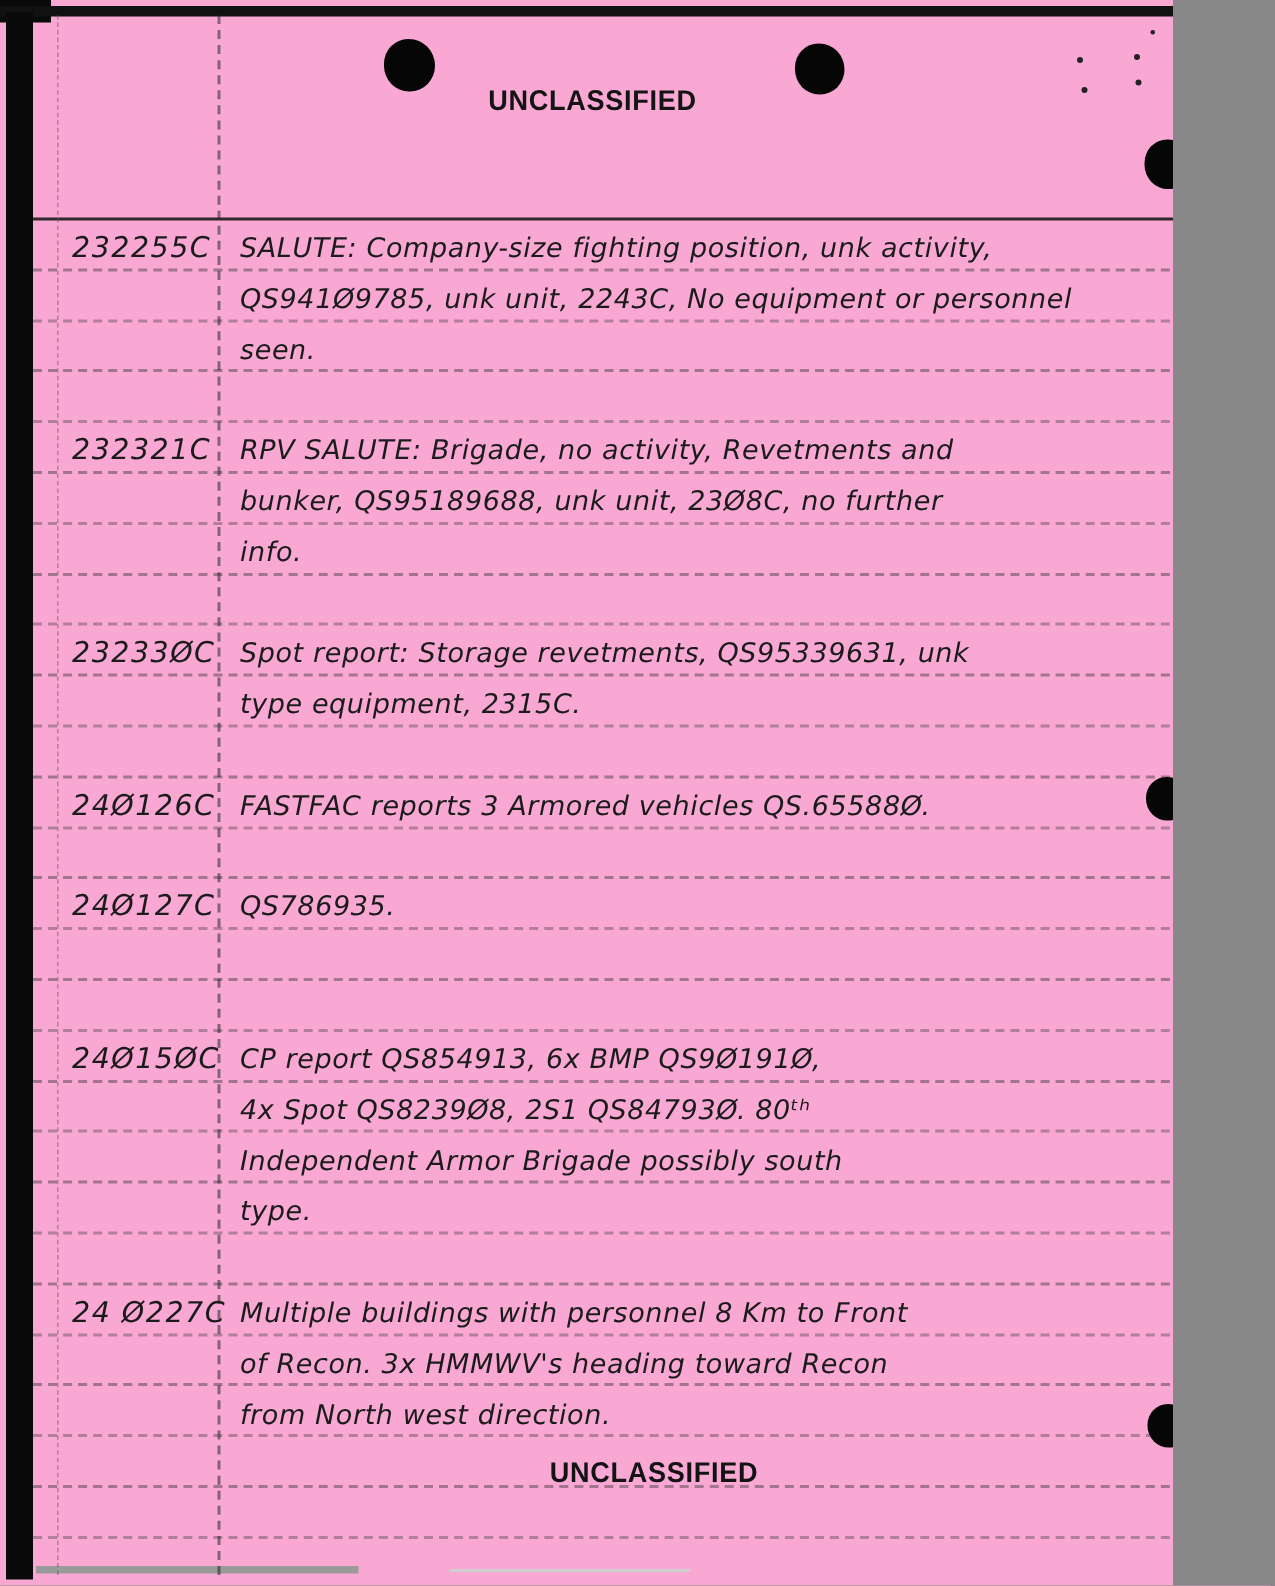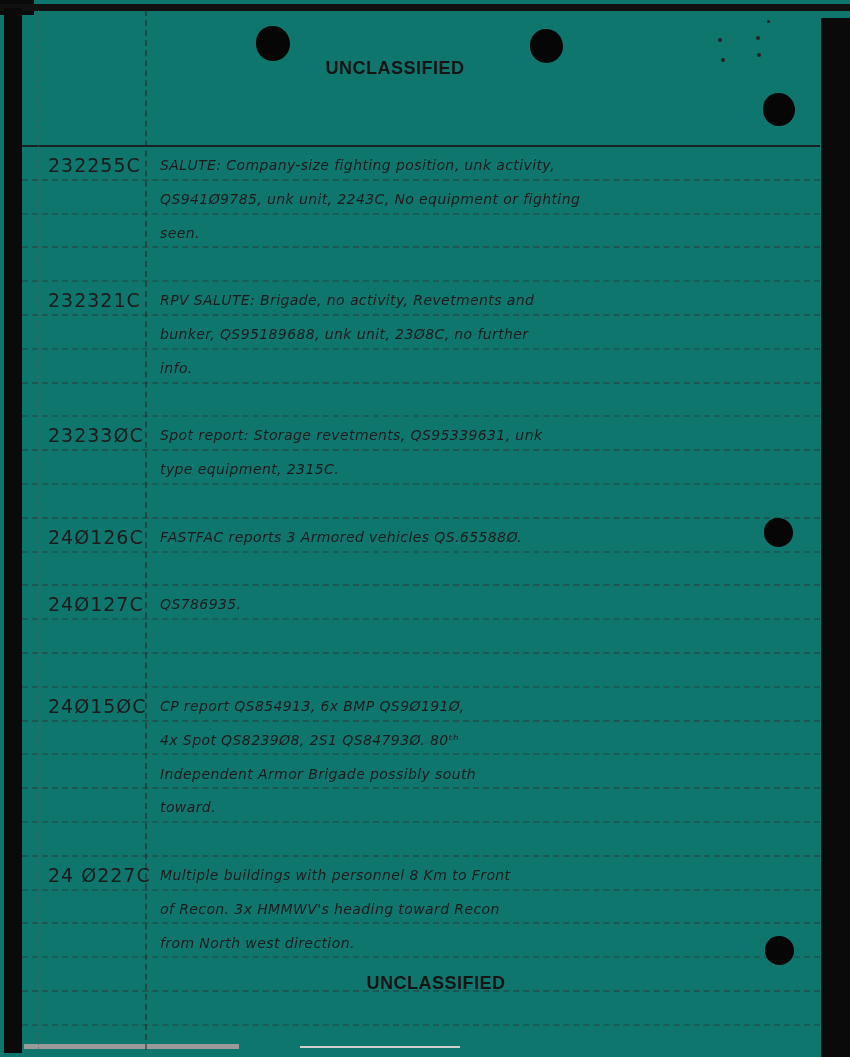--- a/index.html
+++ b/index.html
@@ -1,19 +1,19 @@
 <!DOCTYPE html>
 <html><head>
 <meta charset="utf-8">
 <style>
   html,body{margin:0;padding:0;background:#888;}
   .page{
     position:relative;
-    width:850px;height:1057px;
-    background:#0f766e;
+    width:782px;height:1057px;
+    background:#f9a8d4;
     overflow:hidden;
     font-family:"DejaVu Sans", sans-serif;
   }
   
   .bar-left{position:absolute;left:4px;top:8px;width:18px;height:1045px;background:#0a0a0a;}
   .bar-right{position:absolute;left:821px;top:18px;width:29px;height:1039px;background:#0a0a0a;}
   .top-border{position:absolute;left:0;top:4px;width:850px;height:7px;background:#111;}
   .corner-mark{position:absolute;left:0;top:0;width:34px;height:15px;background:#0a0a0a;}
   .bottom-smudge{position:absolute;left:24px;top:1044px;width:215px;height:5px;background:#9a9a9a;}
   .bottom-smudge2{position:absolute;left:300px;top:1046px;width:160px;height:2px;background:#cfcfcf;}
@@ -42,26 +42,26 @@
     transform:scaleX(.95);
     white-space:nowrap;
   }
   .classification.top{left:0;width:790px;top:57px;text-align:center;}
   .classification.bottom{left:302px;width:268px;top:972px;text-align:center;}
 
   
   .entry{position:absolute;left:0;width:820px;color:#1b1b1b;}
   .dtg{
     position:absolute;left:48px;top:0;width:100px;
-    font-size:19px;line-height:33.8px;
+    font-style:italic;font-size:19px;line-height:33.8px;
     letter-spacing:1px;white-space:nowrap;
   }
   .body{position:absolute;left:160px;top:0;width:655px;}
   .line{
-    font-style:italic;font-size:14px;line-height:33.8px;
+    font-style:italic;font-size:18px;line-height:33.8px;
     letter-spacing:.4px;white-space:nowrap;
   }
 </style>
 </head>
 <body>
 
 <div class="page">
 
   <div id="rules-layer">
       <div class="rule solid" style="top: 145px; opacity: 1;"></div>
@@ -115,21 +115,21 @@
   <div class="speck" style="left:757px;top:53px;width:4px;height:4px;"></div>
   <div class="speck" style="left:767px;top:20px;width:3px;height:3px;"></div>
 
   <div class="classification top">UNCLASSIFIED</div>
   <div class="classification bottom">UNCLASSIFIED</div>
 
   <div class="entry" style="top:149px;">
     <div class="dtg">232255C</div>
     <div class="body">
       <div class="line">SALUTE: Company-size fighting position, unk activity,</div>
-      <div class="line">QS941Ø9785, unk unit, 2243C, No equipment or fighting</div>
+      <div class="line">QS941Ø9785, unk unit, 2243C, No equipment or personnel</div>
       <div class="line">seen.</div>
     </div>
   </div>
 
   <div class="entry" style="top:284px;">
     <div class="dtg">232321C</div>
     <div class="body">
       <div class="line">RPV SALUTE: Brigade, no activity, Revetments and</div>
       <div class="line">bunker, QS95189688, unk unit, 23Ø8C, no further</div>
       <div class="line">info.</div>
@@ -157,21 +157,21 @@
       <div class="line">QS786935.</div>
     </div>
   </div>
 
   <div class="entry" style="top:690px;">
     <div class="dtg">24Ø15ØC</div>
     <div class="body">
       <div class="line">CP report QS854913,  6x BMP QS9Ø191Ø,</div>
       <div class="line">4x Spot QS8239Ø8,  2S1 QS84793Ø.  80ᵗʰ</div>
       <div class="line">Independent Armor Brigade possibly south</div>
-      <div class="line">toward.</div>
+      <div class="line">type.</div>
     </div>
   </div>
 
   <div class="entry" style="top:859px;">
     <div class="dtg">24 Ø227C</div>
     <div class="body">
       <div class="line">Multiple buildings with personnel  8 Km to Front</div>
       <div class="line">of Recon.  3x HMMWV's heading toward Recon</div>
       <div class="line">from North west direction.</div>
     </div>

